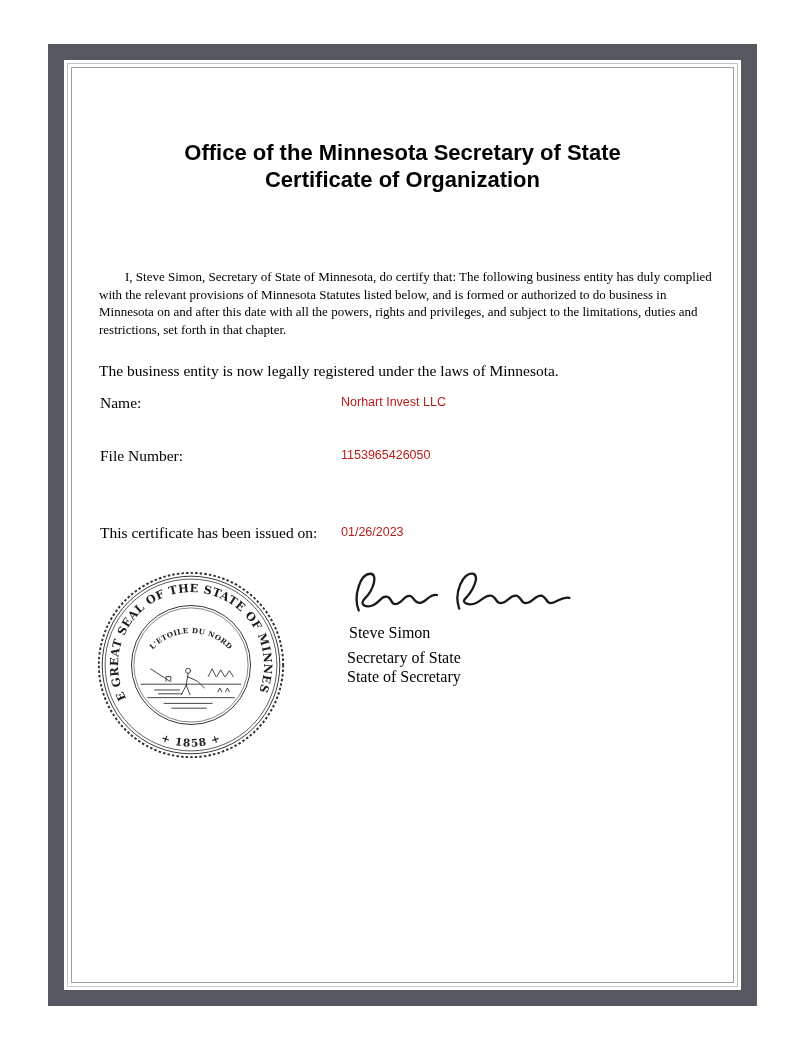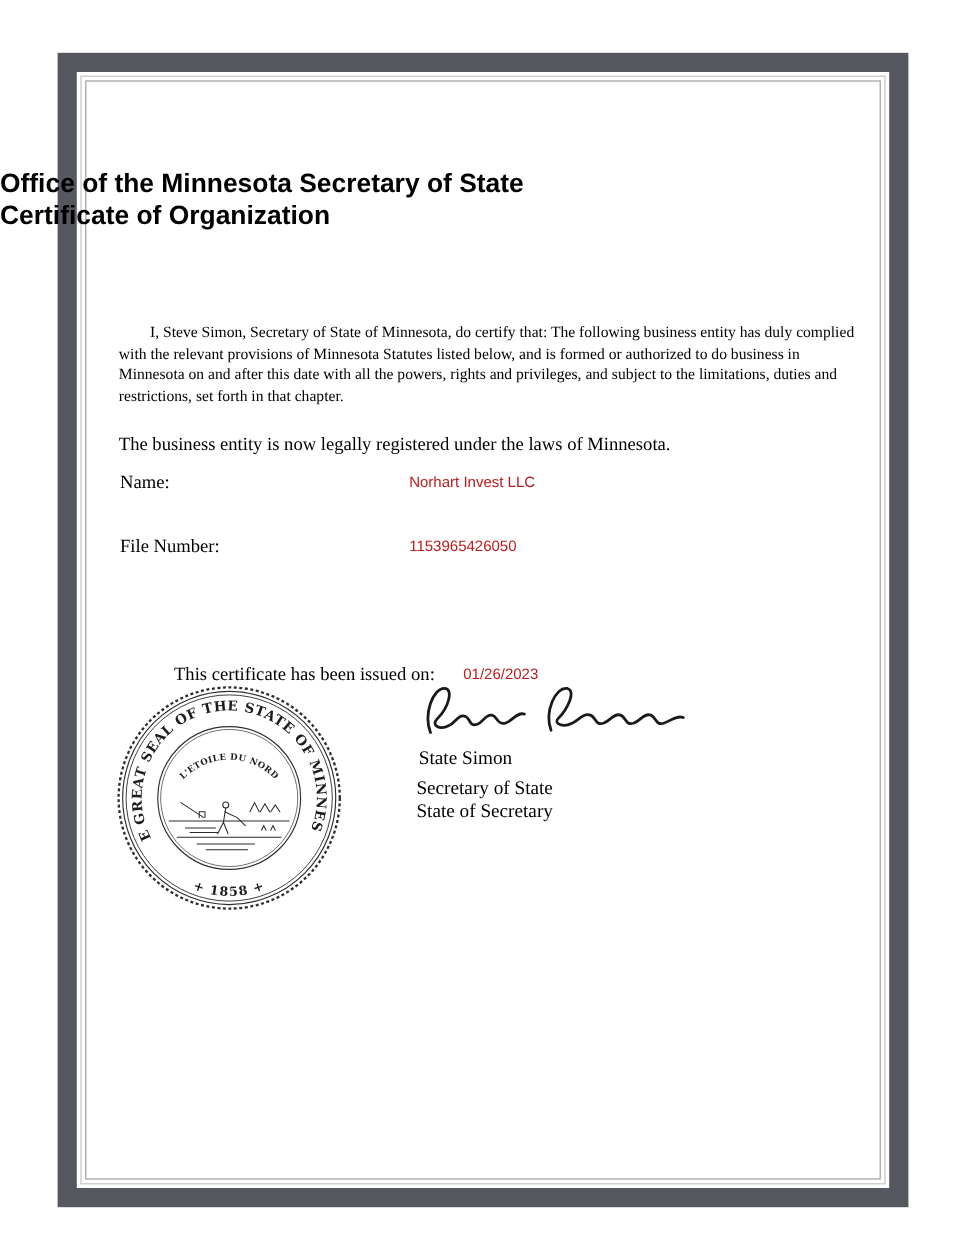--- a/index.html
+++ b/index.html
@@ -35,20 +35,21 @@
   .frame-line-b {
     position: absolute;
     inset: 3px;
     border: 1px solid #c4c4c4;
   }
   .title-block {
     position: absolute;
     left: 0;
     top: 139px;
     width: 100%;
+    text-align: center;
     font-family: "Liberation Sans", sans-serif;
     font-weight: bold;
     font-size: 22px;
     line-height: 27px;
     color: #000000;
   }
   .body-paragraph {
     position: absolute;
     left: 99px;
     top: 268px;
@@ -79,21 +80,21 @@
     position: absolute;
     left: 241px;
     top: 1px;
     font-family: "Liberation Sans", sans-serif;
     font-size: 12.5px;
     color: #b91c1c;
   }
   .row-1 { top: 394px; }
   .row-2 { top: 447px; }
   .row-3 { top: 486px; }
-  .row-4 { top: 554px; margin-left: 45px; }
+  .row-4 { top: 524px; }
 
   .seal {
     position: absolute;
     left: 95px;
     top: 569px;
     width: 192px;
     height: 192px;
   }
   .signature-svg {
     position: absolute;
@@ -191,17 +192,17 @@
     </g>
   </svg>
 
   <svg class="signature-svg" viewBox="0 0 250 60" xmlns="http://www.w3.org/2000/svg">
     <g stroke="#1a1a1a" fill="none" stroke-width="2.4" stroke-linecap="round" stroke-linejoin="round">
       <path d="M 14 46 C 8 30 16 8 26 8 C 34 8 30 24 20 34 C 14 40 22 44 30 40 C 36 37 38 30 44 32 C 49 34 47 41 54 39 C 60 37 61 30 67 31 C 72 32 71 39 78 38 C 84 37 88 28 95 30"></path>
       <path d="M 118 44 C 112 28 122 6 132 8 C 140 10 132 26 124 34 C 120 38 128 42 136 38 C 142 35 146 29 152 31 C 157 33 156 40 163 38 C 169 36 172 29 178 31 C 183 33 182 40 189 38 C 195 36 198 29 204 31 C 209 33 208 40 215 38 C 221 36 226 31 232 33"></path>
     </g>
   </svg>
 
-  <div class="sig-name">State Simon</div>
+  <div class="sig-name">Steve Simon</div>
   <div class="sig-title">Secretary of State</div>
   <div class="sig-state">State of Secretary</div>
 
 </div>
 
 </body></html>

